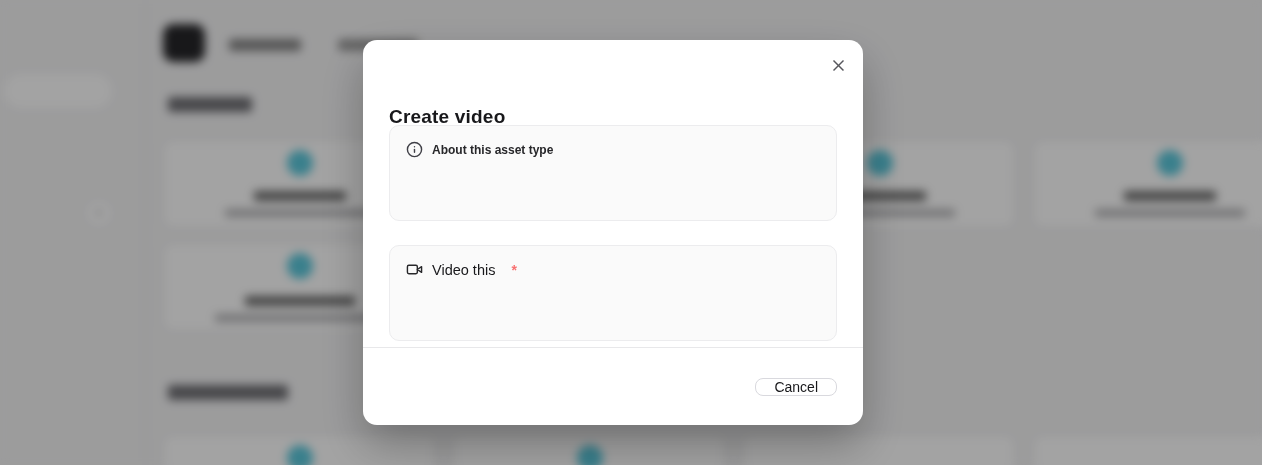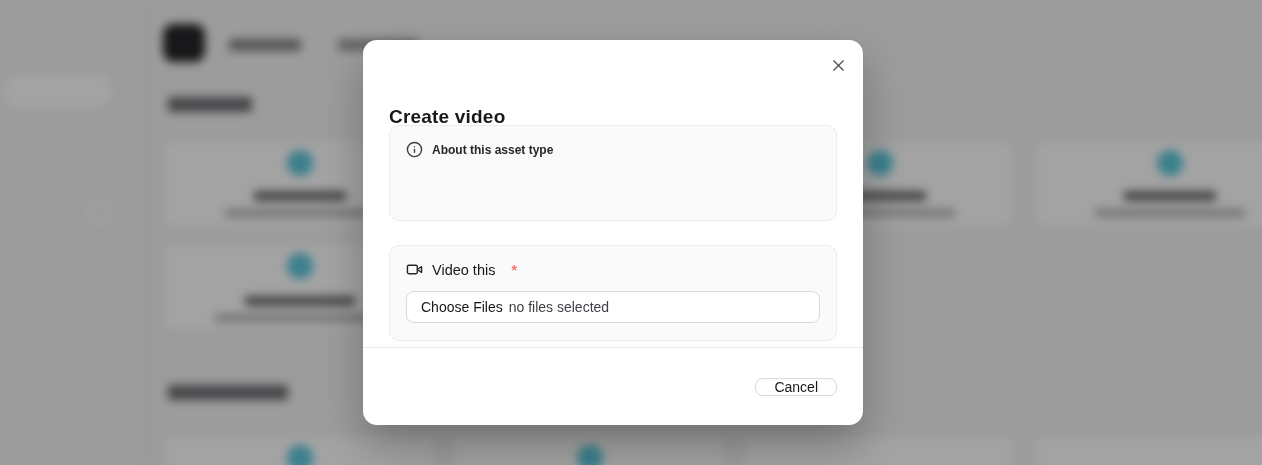--- a/index.html
+++ b/index.html
@@ -139,22 +139,18 @@
     <div class="sect-head">
       <span>
         <svg width="17" height="17" viewBox="0 0 24 24" fill="none" stroke="#27272a" stroke-width="2" stroke-linecap="round" stroke-linejoin="round">
           <path d="m22 8-6 4 6 4V8Z"></path>
           <rect x="2" y="6" width="14" height="12" rx="2"></rect>
         </svg>
       </span>
       <span class="lbl-med">Video this</span>
       <span class="req">*</span>
     </div>
-    <div class="file-input">
-      <span class="choose">Choose Files</span>
-      <span class="status">no files selected</span>
-    </div>
   </div>
 
   <div class="modal-footer">
     <button class="btn btn-cancel">Cancel</button>
   </div>
 </div>
 
 </body></html>

